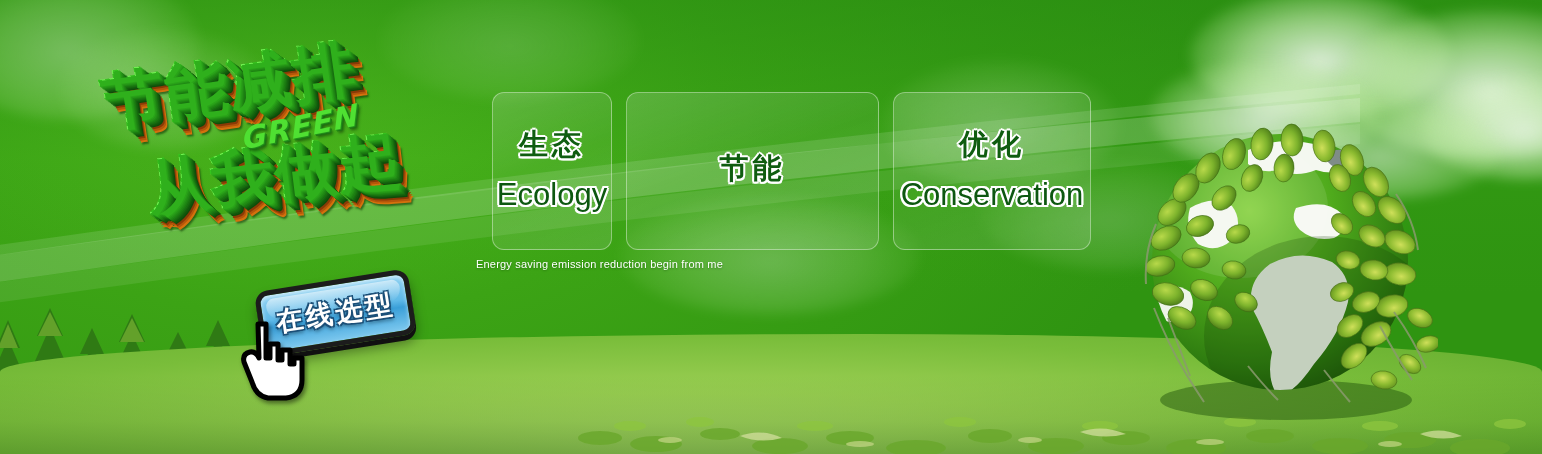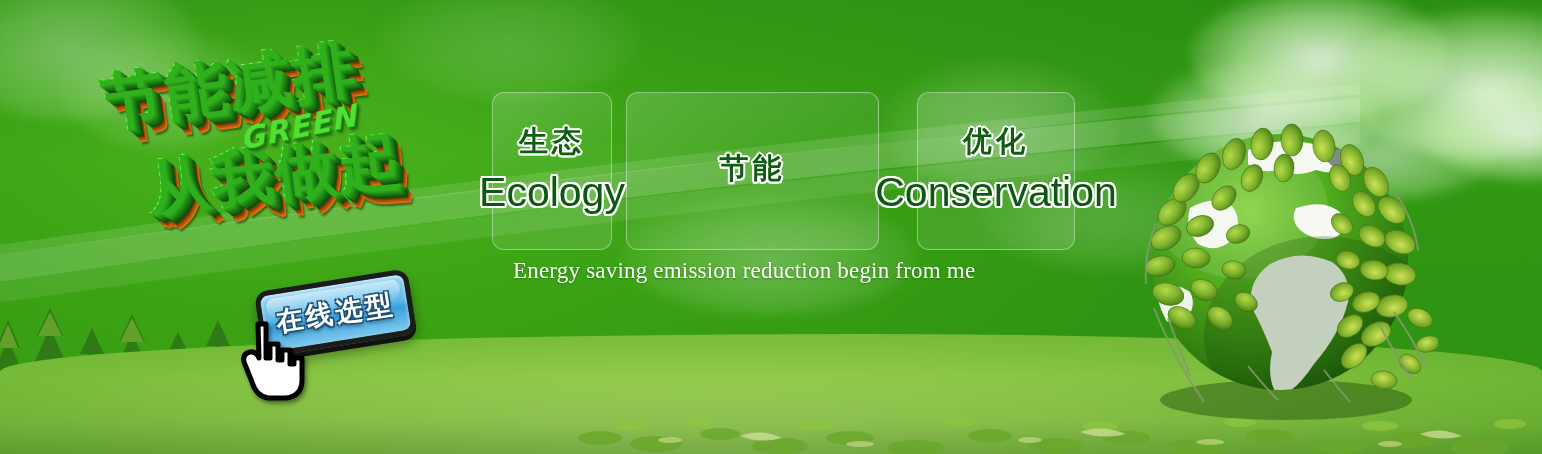--- a/index.html
+++ b/index.html
@@ -164,45 +164,45 @@
     width:120px; height:158px;
     border-radius:12px;
     border:1px solid rgba(255,255,255,0.38);
     background:linear-gradient(160deg, rgba(255,255,255,0.17) 0%, rgba(255,255,255,0.06) 45%, rgba(255,255,255,0.12) 100%);
     display:flex; flex-direction:column;
     align-items:center; justify-content:space-around;
     padding:26px 8px 30px;
     cursor:pointer;
   }
   .card.wide2 { width:253px; }
-  .card.wide3 { width:158px;margin-left:24px; }
+  .card.wide3 { width:198px; }
   .card-cn {
     font-family:"DejaVu Sans", sans-serif;
     font-size:29px; font-weight:bold; letter-spacing:4px;
     color:#0f5d10;
     text-shadow:-1.5px -1.5px 0 #fff, 1.5px -1.5px 0 #fff,
                 -1.5px 1.5px 0 #fff, 1.5px 1.5px 0 #fff,
                 -2px 0 0 #fff, 2px 0 0 #fff, 0 -2px 0 #fff, 0 2px 0 #fff;
     white-space:nowrap;
   }
   .card-en {
     font-family:"Liberation Sans", sans-serif;
-    font-size:41px; font-weight:normal;
+    font-size:31px; font-weight:normal;
     color:#0d5810;
     text-shadow:-1.6px -1.6px 0 #fff, 1.6px -1.6px 0 #fff,
                 -1.6px 1.6px 0 #fff, 1.6px 1.6px 0 #fff,
                 -2.2px 0 0 #fff, 2.2px 0 0 #fff, 0 -2.2px 0 #fff, 0 2.2px 0 #fff;
     white-space:nowrap;
   }
 
   
   .tagline {
-    position:absolute; left:513px; top:258px;
-    font-family:Liberation Serif, serif;
-    font-size:23px; color:#ffffff;
+    position:absolute; left:476px; top:258px;
+    font-family:Liberation Sans, sans-serif;
+    font-size:11px; color:#ffffff;
     letter-spacing:.2px;
     text-shadow:0 1px 2px rgba(20,70,10,.45);
     white-space:nowrap;
   }
 
   
   .globe-wrap {
     position:absolute; left:1128px; top:112px; width:310px; height:310px;
   }
   .globe-wrap svg { width:100%; height:100%; display:block; }

